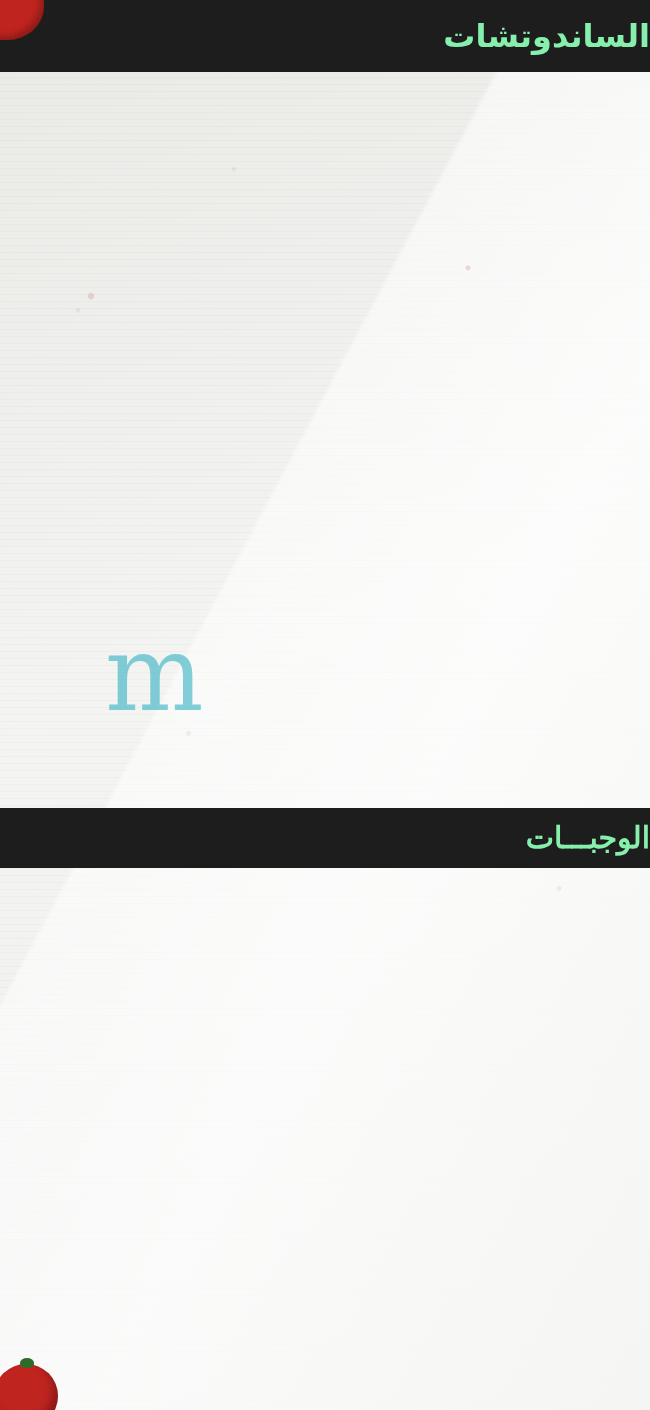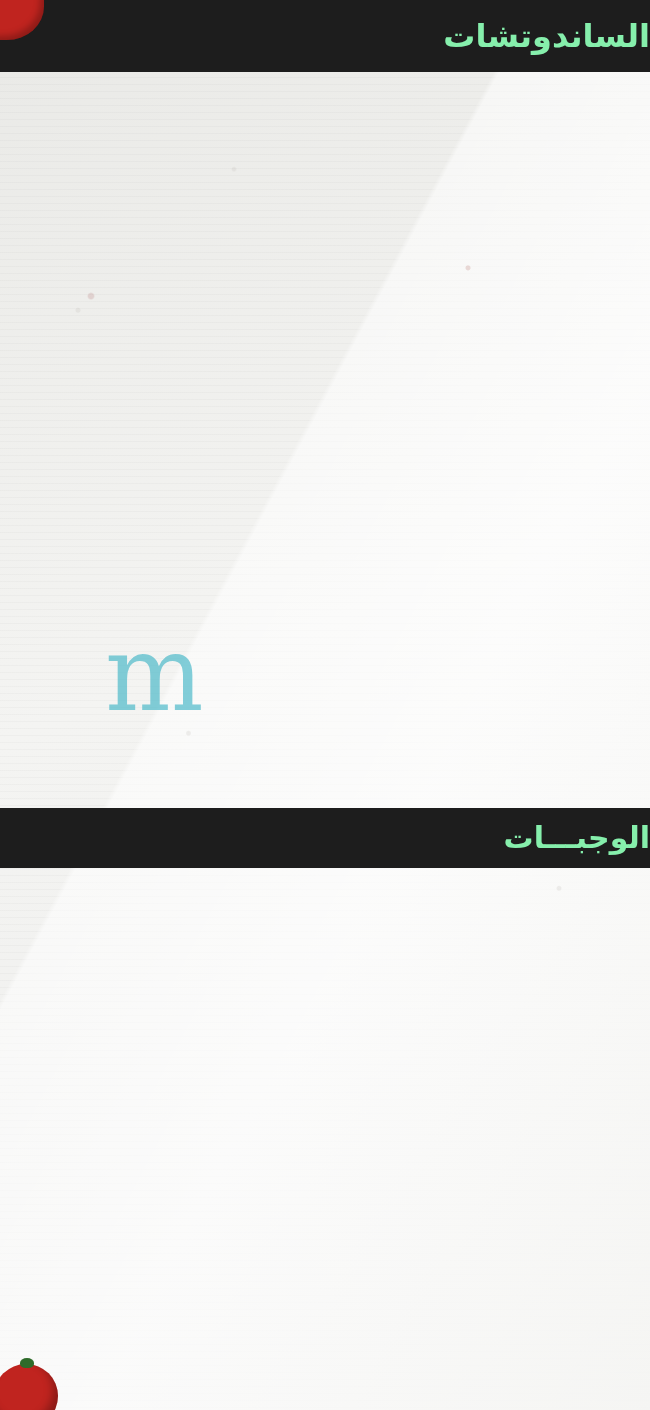--- a/index.html
+++ b/index.html
@@ -36,21 +36,21 @@
   .band {
     position: relative;
     background: #1d1d1d;
     color: #86efac;
     text-align: right;
     font-weight: bold;
     letter-spacing: 1px;
     direction: rtl;
   }
   .band-1 { height: 72px; line-height: 72px; font-size: 32px; }
-  .band-2 { height: 60px; line-height: 60px; font-size: 30px; margin-top: 10px; }
+  .band-2 { height: 60px; line-height: 60px; font-size: 30px; margin-top: 10px; font-family: Liberation Serif, serif; }
   .band-inner { position: relative; z-index:2; }
 
   
   .corner-tl {
     position:absolute; left:-18px; top:-16px; width:62px; height:56px;
     background:#c0241f; border-radius: 0 0 60% 0;
     box-shadow: inset -4px -4px 6px rgba(0,0,0,.25);
     z-index:3;
   }
   .corner-bl {

